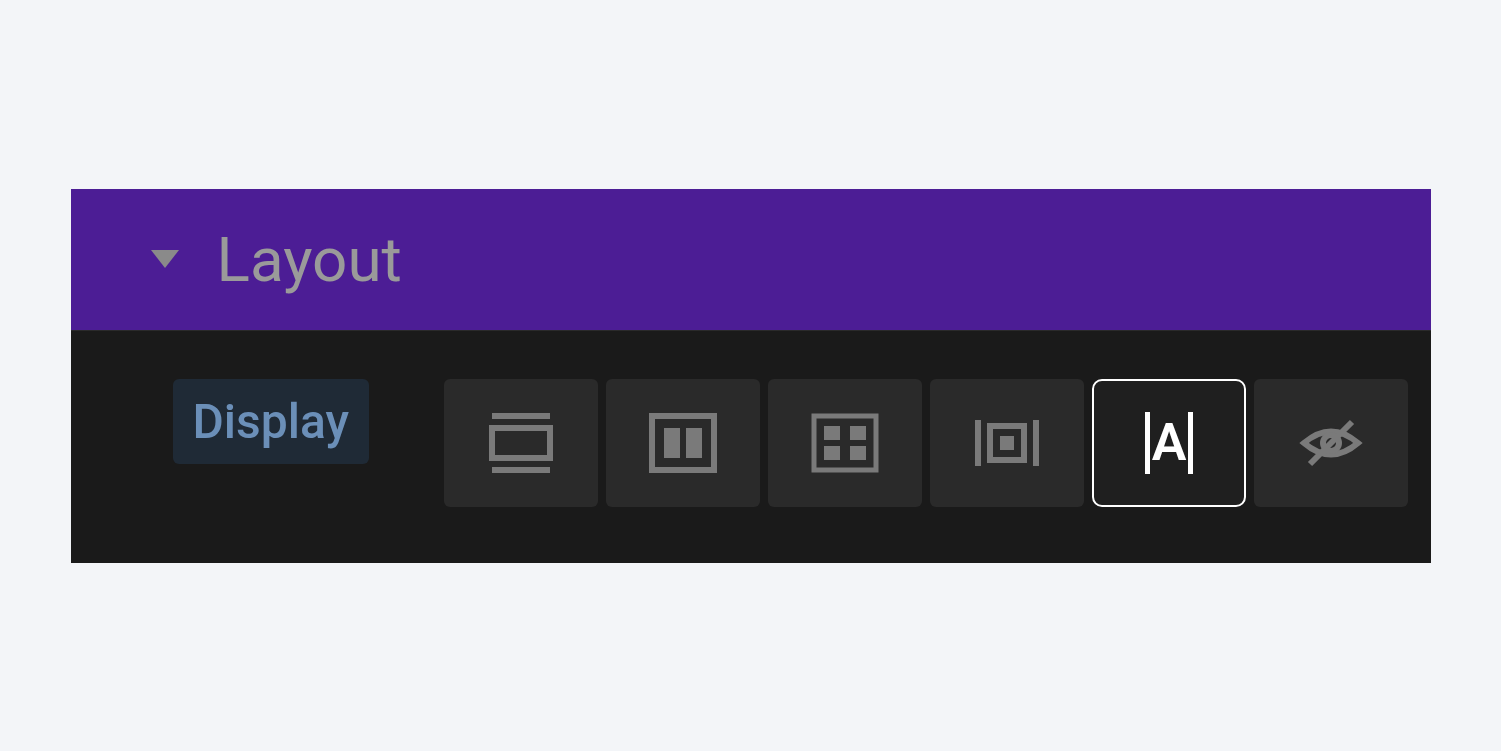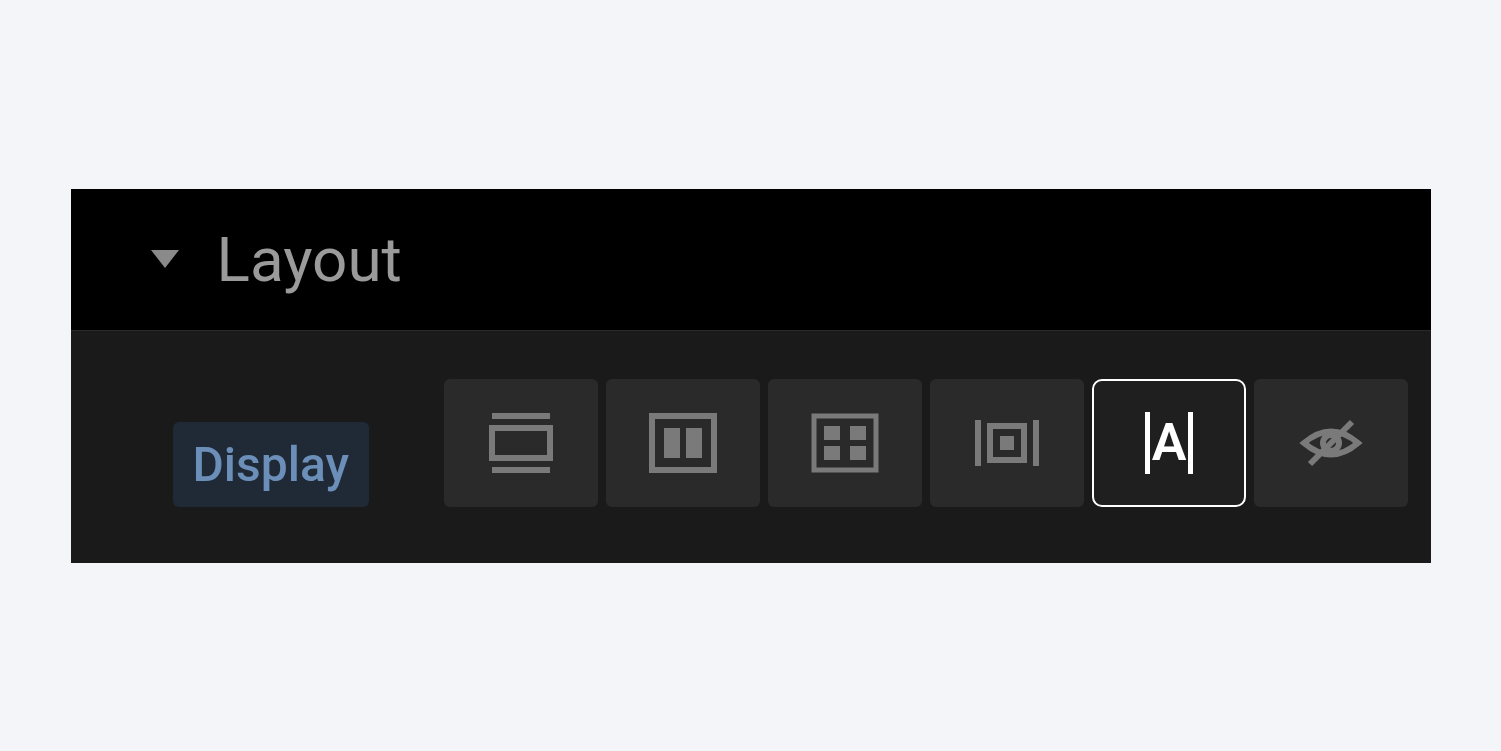--- a/index.html
+++ b/index.html
@@ -11,21 +11,21 @@
       background: #f3f5f8;
       display: flex;
       align-items: center;
       justify-content: center;
       min-height: 751px;
       width: 1501px;
       font-family: -apple-system, BlinkMacSystemFont, "Segoe UI", Roboto, sans-serif;
     }
     .panel {
       width: 1360px;
-      background: #000000;
+      background: #4c1d95;
     }
     .header {
       display: flex;
       align-items: center;
       padding: 34px 48px 34px 80px;
       gap: 38px;
       border-bottom: 1px solid #2a2a2a;
     }
     .caret-down {
       width: 0;
@@ -34,21 +34,21 @@
       border-right: 14px solid transparent;
       border-top: 18px solid #8a8a8a;
     }
     .header-title {
       color: #9a9a9a;
       font-size: 62px;
       font-weight: 400;
     }
     .controls {
       display: flex;
-      align-items: flex-end;
+      align-items: flex-start;
       padding: 48px 90px 56px 102px;
       gap: 75px;
       background: #1a1a1a;
     }
     .display-label {
       color: #6b8fb8;
       background: #1f2a36;
       font-size: 48px;
       font-weight: 500;
       padding: 14px 20px;

